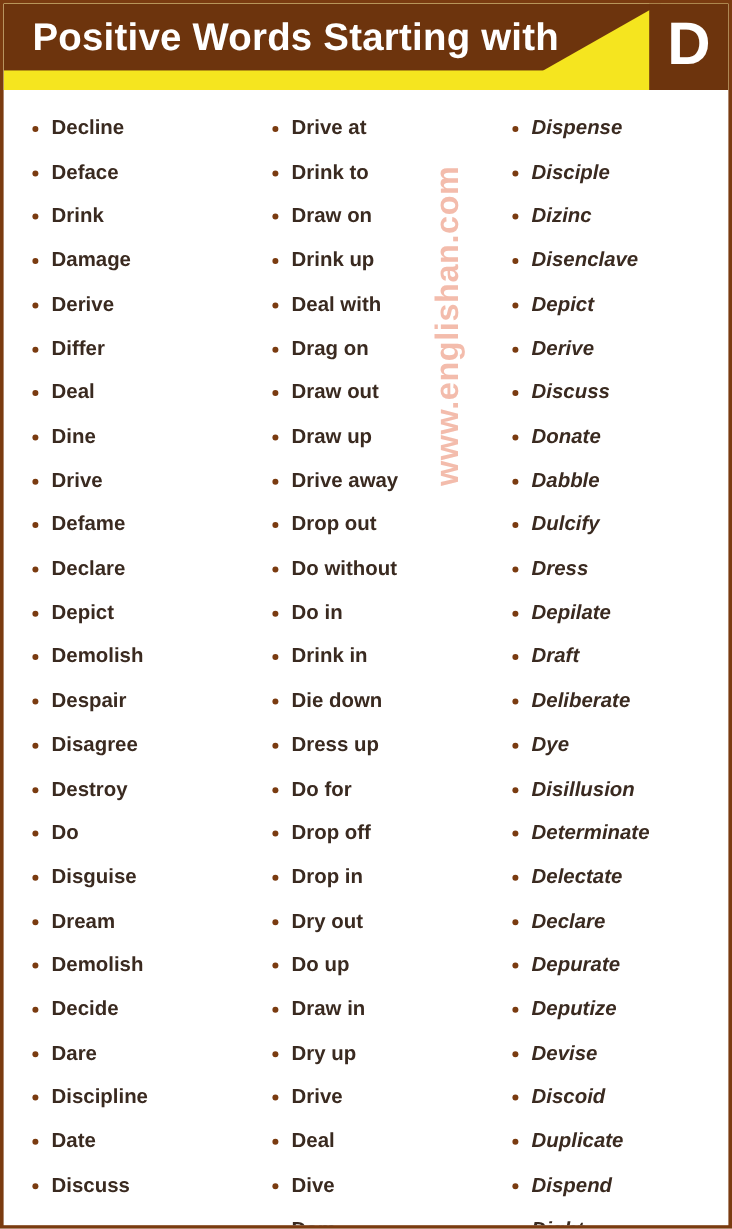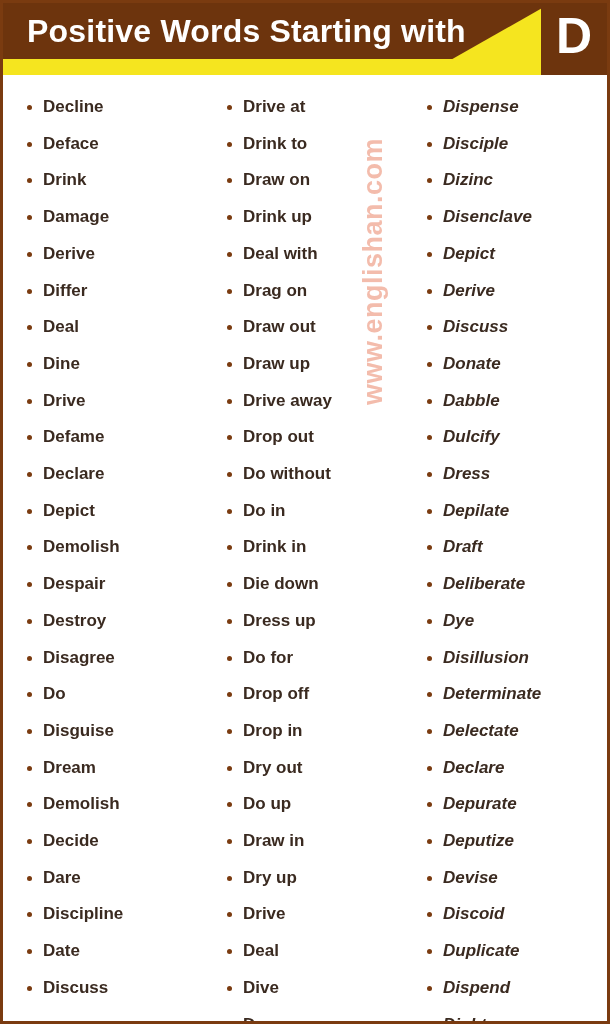--- a/index.html
+++ b/index.html
@@ -164,22 +164,22 @@
           <li>Derive</li>
           <li>Differ</li>
           <li>Deal</li>
           <li>Dine</li>
           <li>Drive</li>
           <li>Defame</li>
           <li>Declare</li>
           <li>Depict</li>
           <li>Demolish</li>
           <li>Despair</li>
+          <li>Disagree</li>
           <li>Destroy</li>
-          <li>Disagree</li>
           <li>Do</li>
           <li>Disguise</li>
           <li>Dream</li>
           <li>Demolish</li>
           <li>Decide</li>
           <li>Dare</li>
           <li>Discipline</li>
           <li>Date</li>
           <li>Discuss</li>
         </ul>

